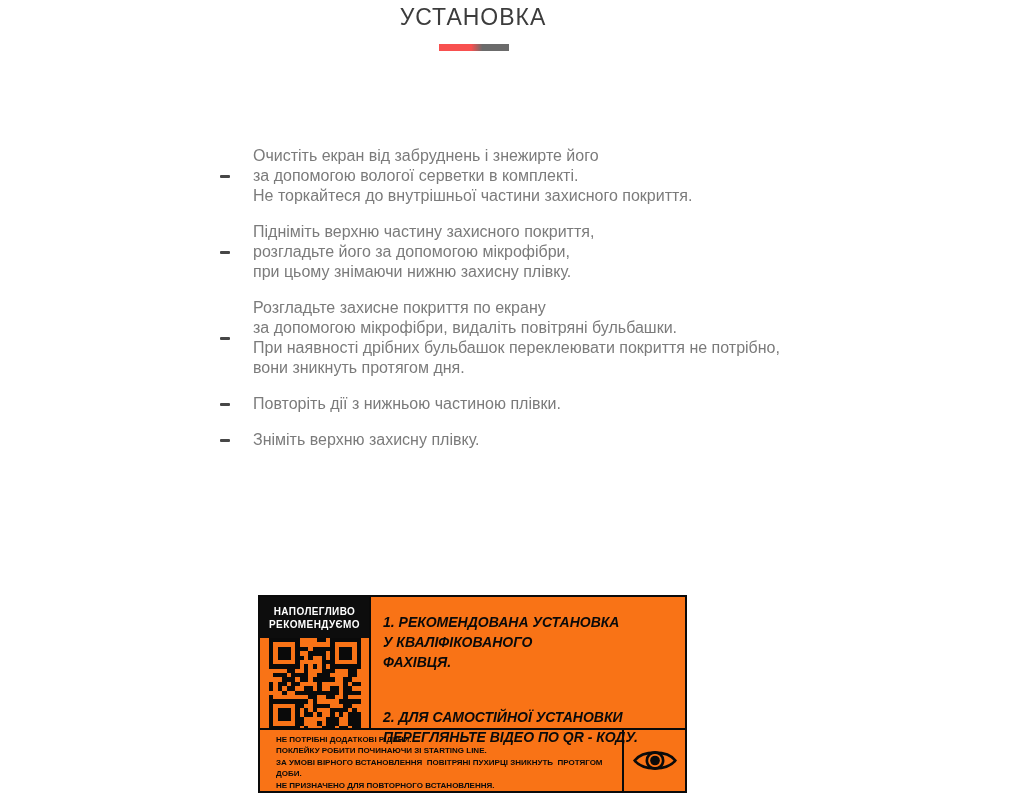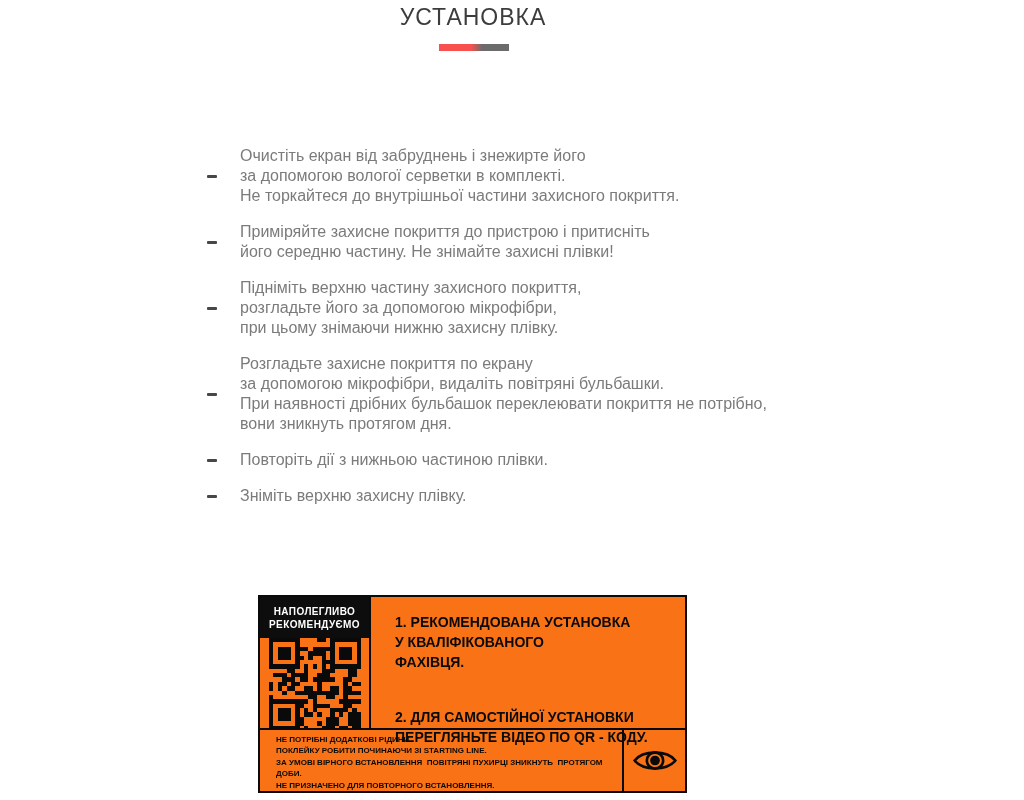--- a/index.html
+++ b/index.html
@@ -25,21 +25,21 @@
   }
   .title-divider {
     position: absolute;
     left: 439px; top: 44px;
     width: 70px; height: 7px;
     background: linear-gradient(90deg, #f8504f 0%, #f8504f 46%, #6b6b6b 62%, #6b6b6b 100%);
   }
   
   .instruction-list {
     position: absolute;
-    left: 207px; top: 146px;
+    left: 220px; top: 146px;
     width: 750px;
   }
   .instruction-item {
     display: flex;
     align-items: center;
     margin-bottom: 16px;
   }
   .bullet-dash {
     flex: 0 0 auto;
     width: 10px; height: 3px;
@@ -87,21 +87,22 @@
     white-space: pre-line;
   }
   .qr-wrap {
     flex: 1;
     display: flex;
     align-items: center;
     justify-content: center;
   }
   .box-right {
     flex: 1;
-    padding: 15px 6px 0 24px;
+    padding: 15px 6px 0 12px;
+    font-style: italic;
   }
   .rec-point {
     font-size: 14px;
     font-weight: bold;
     line-height: 20px;
     color: #0a0a0a;
     white-space: pre-line;
   }
   .rec-point + .rec-point { margin-top: 35px; }
   .box-bottom {
@@ -133,25 +134,20 @@
 
   <div class="page-title">УСТАНОВКА</div>
   <div class="title-divider" style="background: linear-gradient(90deg, rgb(248, 80, 79) 0%, rgb(248, 80, 79) 46%, rgb(107, 107, 107) 62%, rgb(107, 107, 107) 100%);"></div>
 
   <div class="instruction-list">
     <div class="instruction-item">
       <span class="bullet-dash"></span>
       <div class="instruction-text">Очистіть екран від забруднень і знежирте його
 за допомогою вологої серветки в комплекті.
 Не торкайтеся до внутрішньої частини захисного покриття.</div>
-    </div>
-    <div class="instruction-item">
-      <span class="bullet-dash"></span>
-      <div class="instruction-text">Приміряйте захисне покриття до пристрою і притисніть
-його середню частину. Не знімайте захисні плівки!</div>
     </div>
     <div class="instruction-item">
       <span class="bullet-dash"></span>
       <div class="instruction-text">Підніміть верхню частину захисного покриття,
 розгладьте його за допомогою мікрофібри,
 при цьому знімаючи нижню захисну плівку.</div>
     </div>
     <div class="instruction-item">
       <span class="bullet-dash"></span>
       <div class="instruction-text">Розгладьте захисне покриття по екрану

